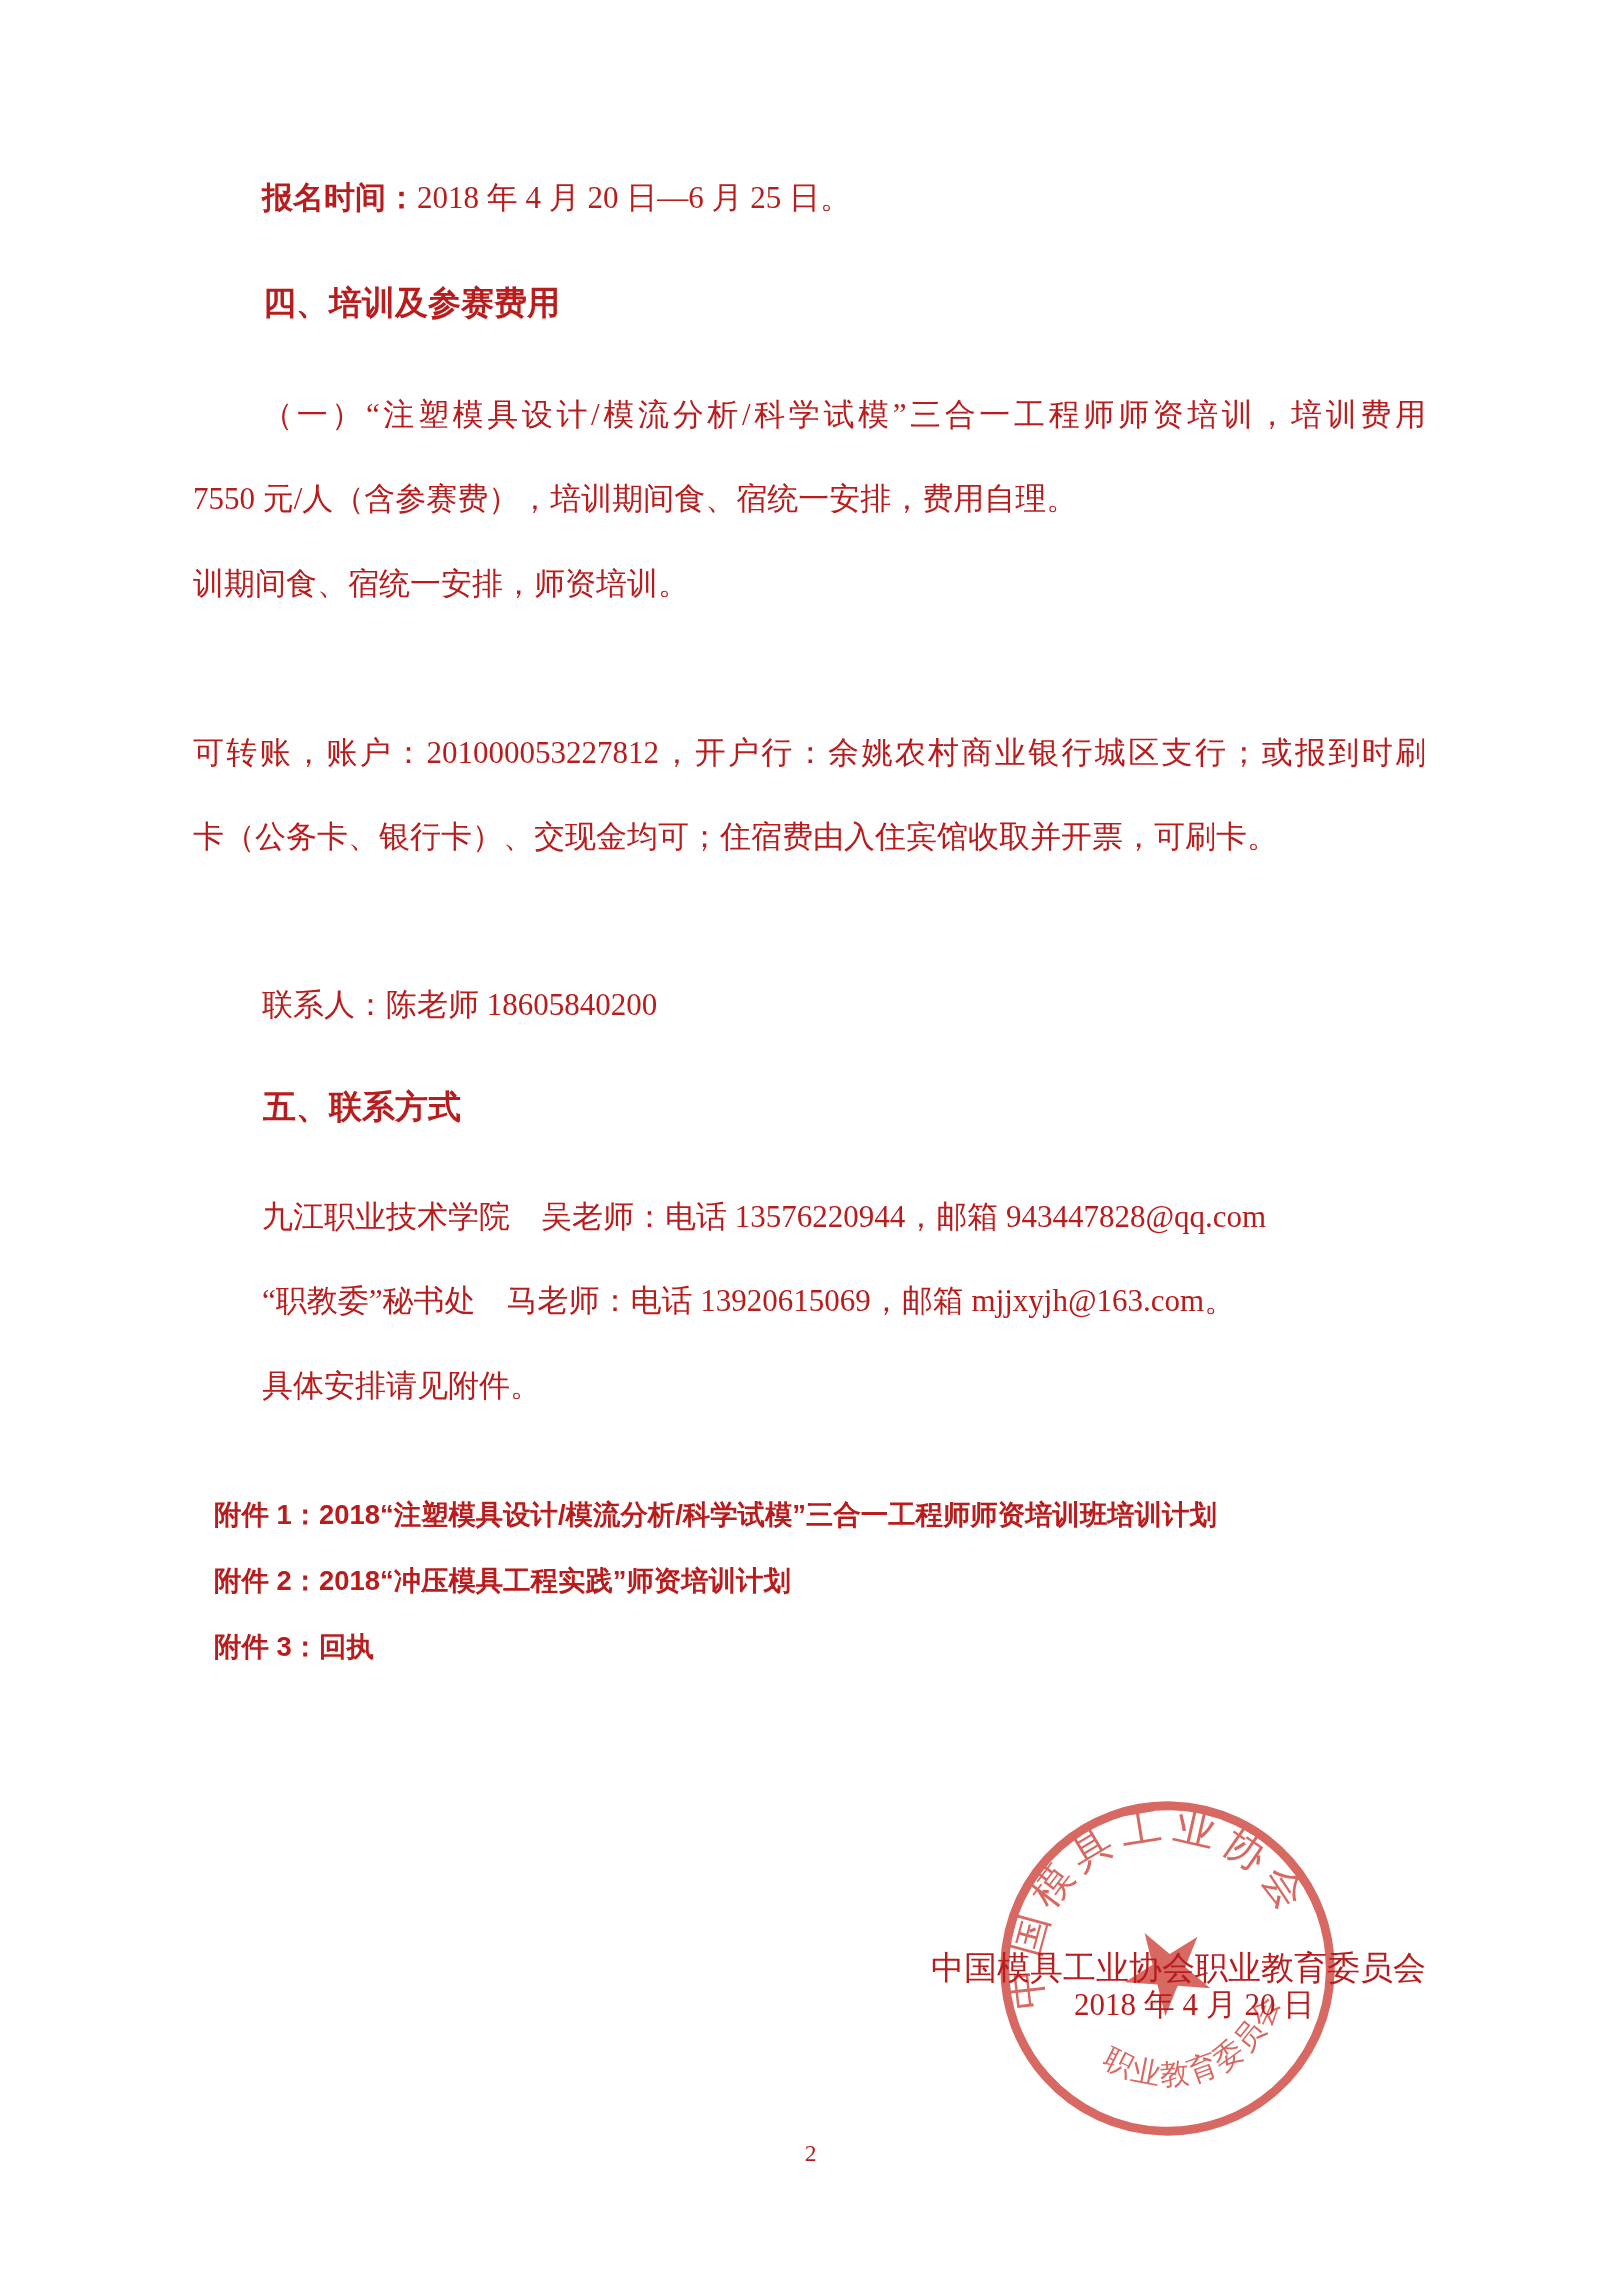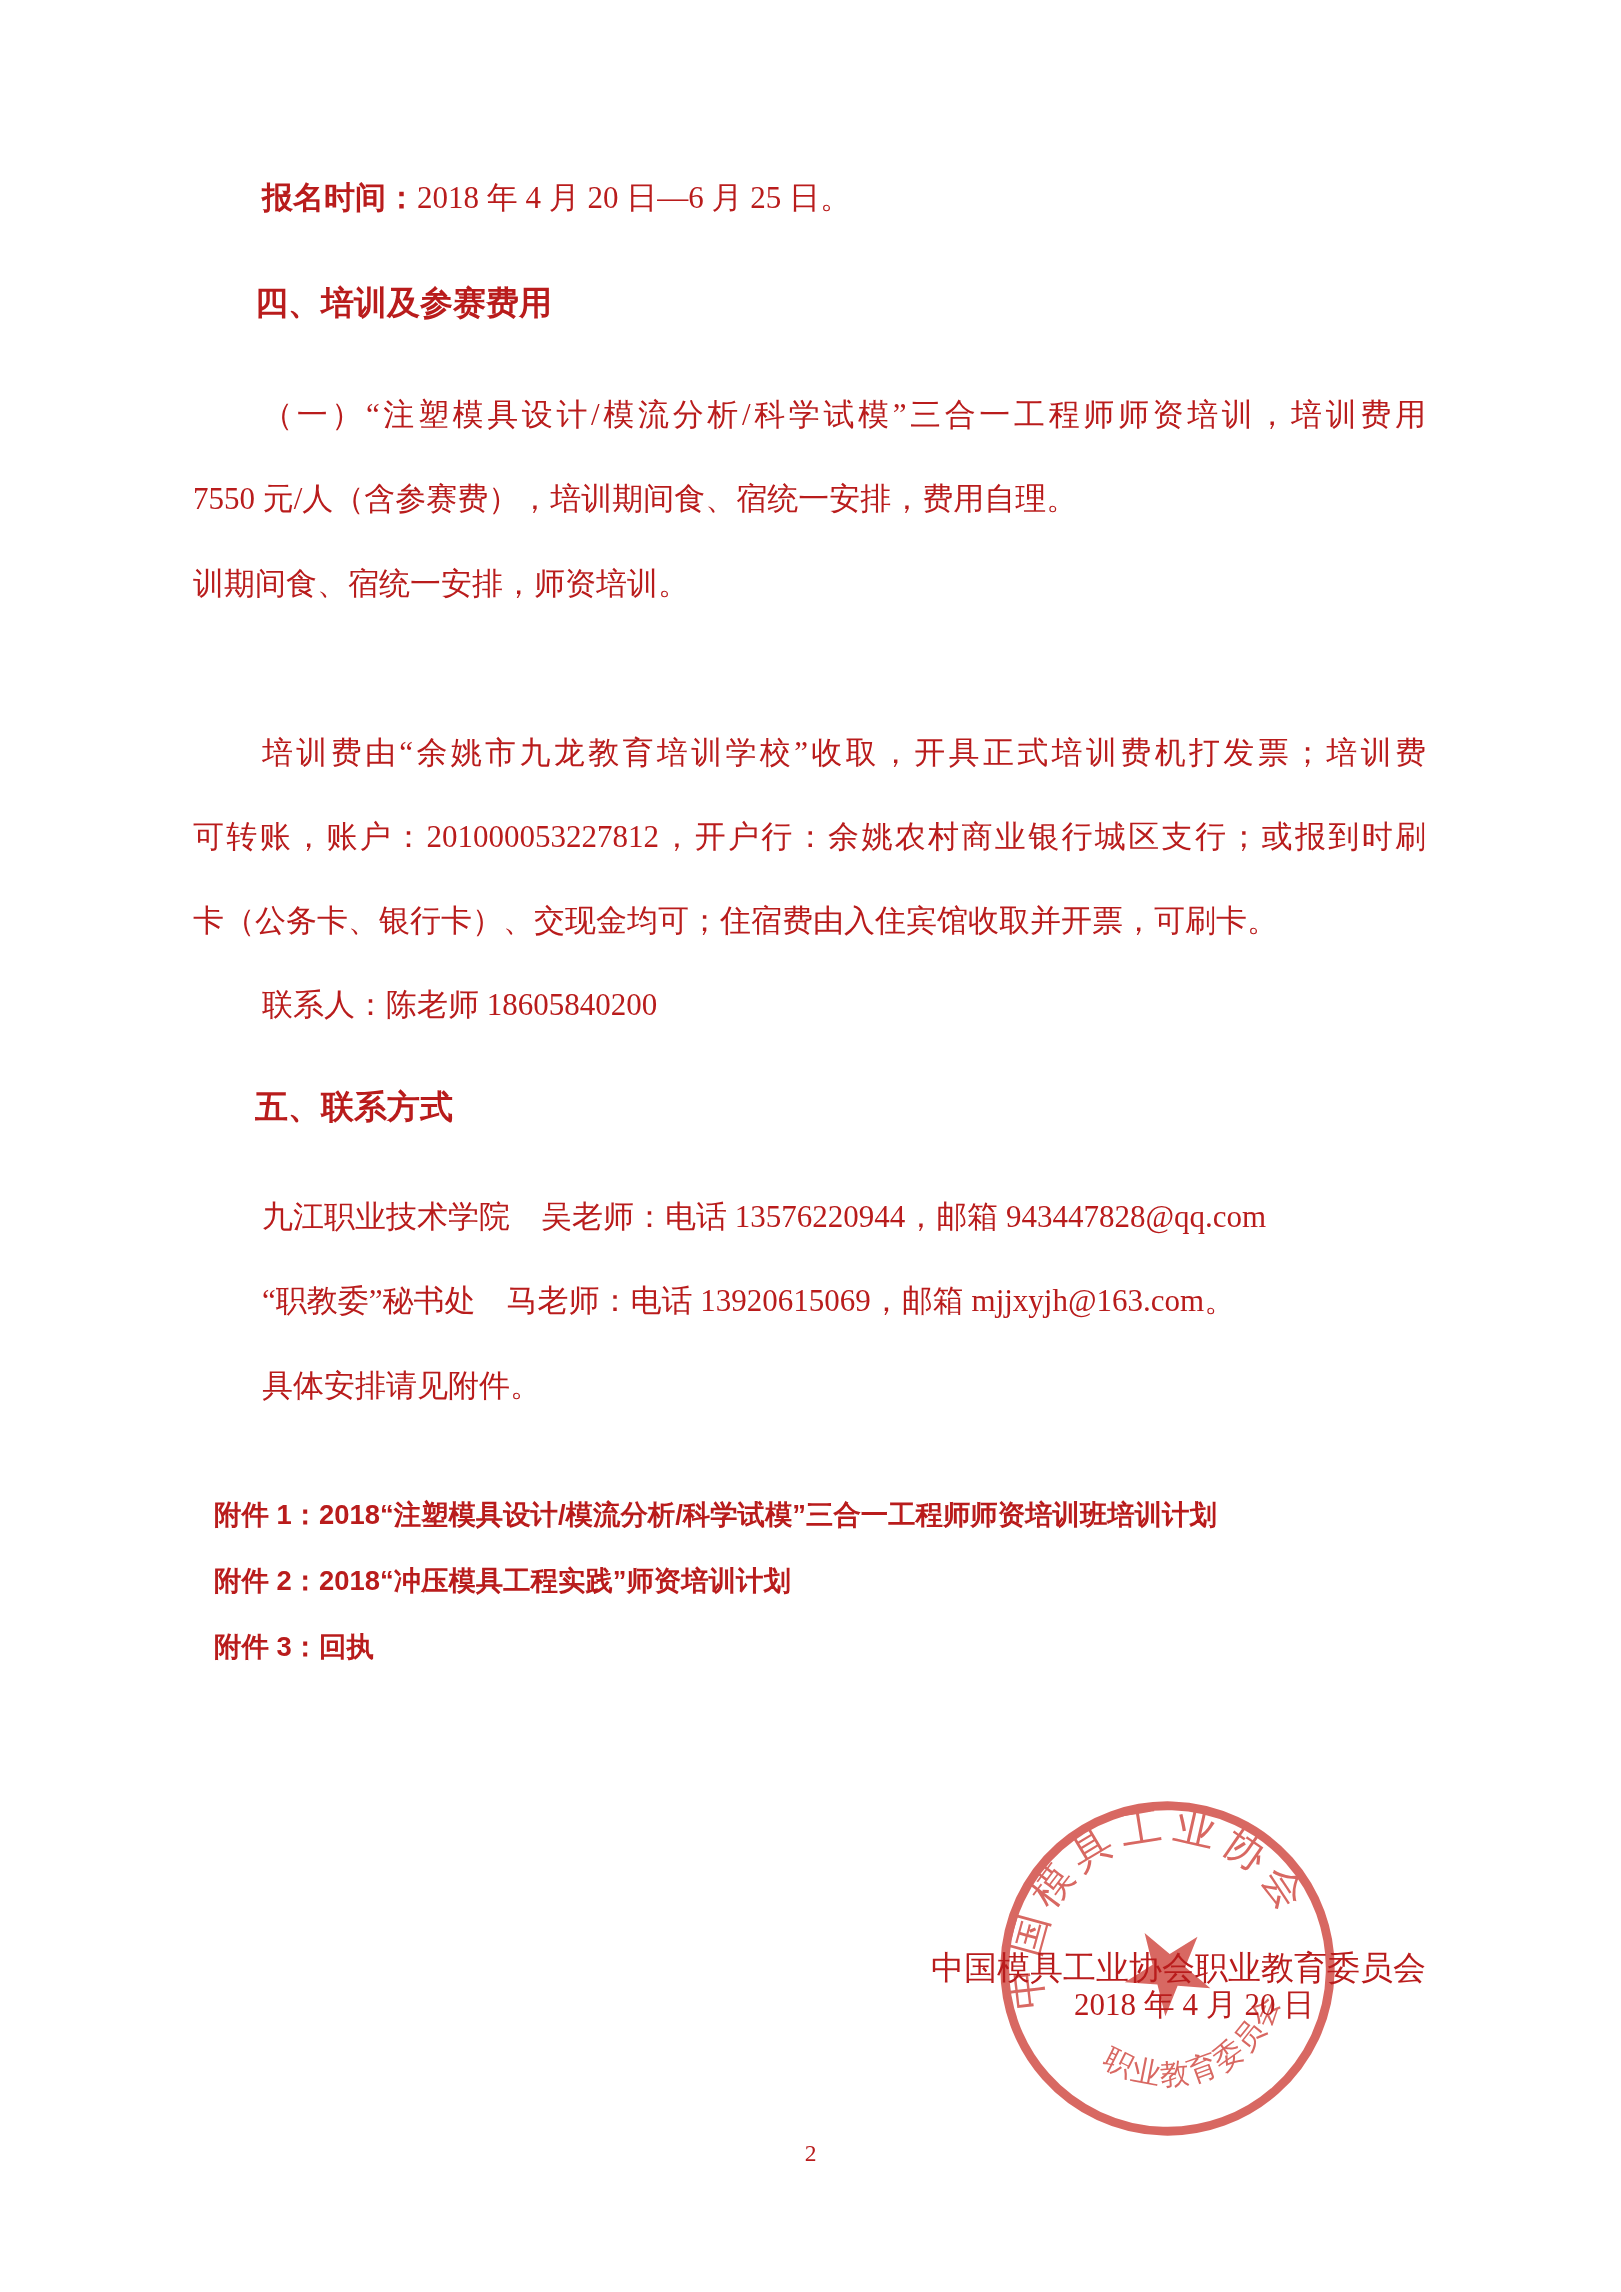--- a/index.html
+++ b/index.html
@@ -19,21 +19,21 @@
   }
   .para{left:193px;width:1233px;}
   .para .ln{
     font-size:31px;line-height:84px;height:84px;
     white-space:pre-wrap;
   }
   .jfull{text-align:justify;text-align-last:justify;}
   .indent{padding-left:69px;}
   .bold-label{font-family:"Liberation Sans","DejaVu Sans",sans-serif;font-weight:700;}
   .heading{
-    left:186px;width:1233px;padding-left:69px;box-sizing:border-box;
+    left:194px;width:1233px;padding-left:69px;box-sizing:border-box;
     font-family:"Liberation Sans","DejaVu Sans",sans-serif;
     font-weight:700;font-size:33px;line-height:84px;height:84px;
   }
   .attachments{
     left:214px;width:1274px;
     font-family:"Liberation Sans","DejaVu Sans",sans-serif;
     font-weight:700;font-size:27.4px;line-height:66px;
   }
   .sig-org{left:931px;top:1949px;font-size:33px;line-height:39px;}
   .sig-date{left:1047px;top:1985px;font-size:31px;line-height:39px;margin-left:27px;}
@@ -55,21 +55,20 @@
   <div class="abs para" style="top:373px;">
     <div class="ln jfull indent">（一）“注塑模具设计/模流分析/科学试模”三合一工程师师资培训，培训费用</div>
     <div class="ln">7550 元/人（含参赛费），培训期间食、宿统一安排，费用自理。</div>
   </div>
 
   <div class="abs para" style="top:542px;">
     <div class="ln">训期间食、宿统一安排，师资培训。</div>
   </div>
 
   <div class="abs para" style="top:711px;">
-    <div class="ln jfull indent">培训费由“余姚市九龙教育培训学校”收取，开具正式培训费机打发票；培训费</div>
     <div class="ln jfull">可转账，账户：201000053227812，开户行：余姚农村商业银行城区支行；或报到时刷</div>
     <div class="ln">卡（公务卡、银行卡）、交现金均可；住宿费由入住宾馆收取并开票，可刷卡。</div>
   </div>
 
   <div class="abs body-line indent" style="top:963px;">联系人：陈老师 18605840200</div>
 
   <div class="abs heading" style="top:1065px;">五、联系方式</div>
 
   <div class="abs body-line indent" style="top:1175px;">九江职业技术学院　吴老师：电话 13576220944，邮箱 943447828@qq.com</div>
   <div class="abs body-line indent" style="top:1259px;">“职教委”秘书处　马老师：电话 13920615069，邮箱 mjjxyjh@163.com。</div>

